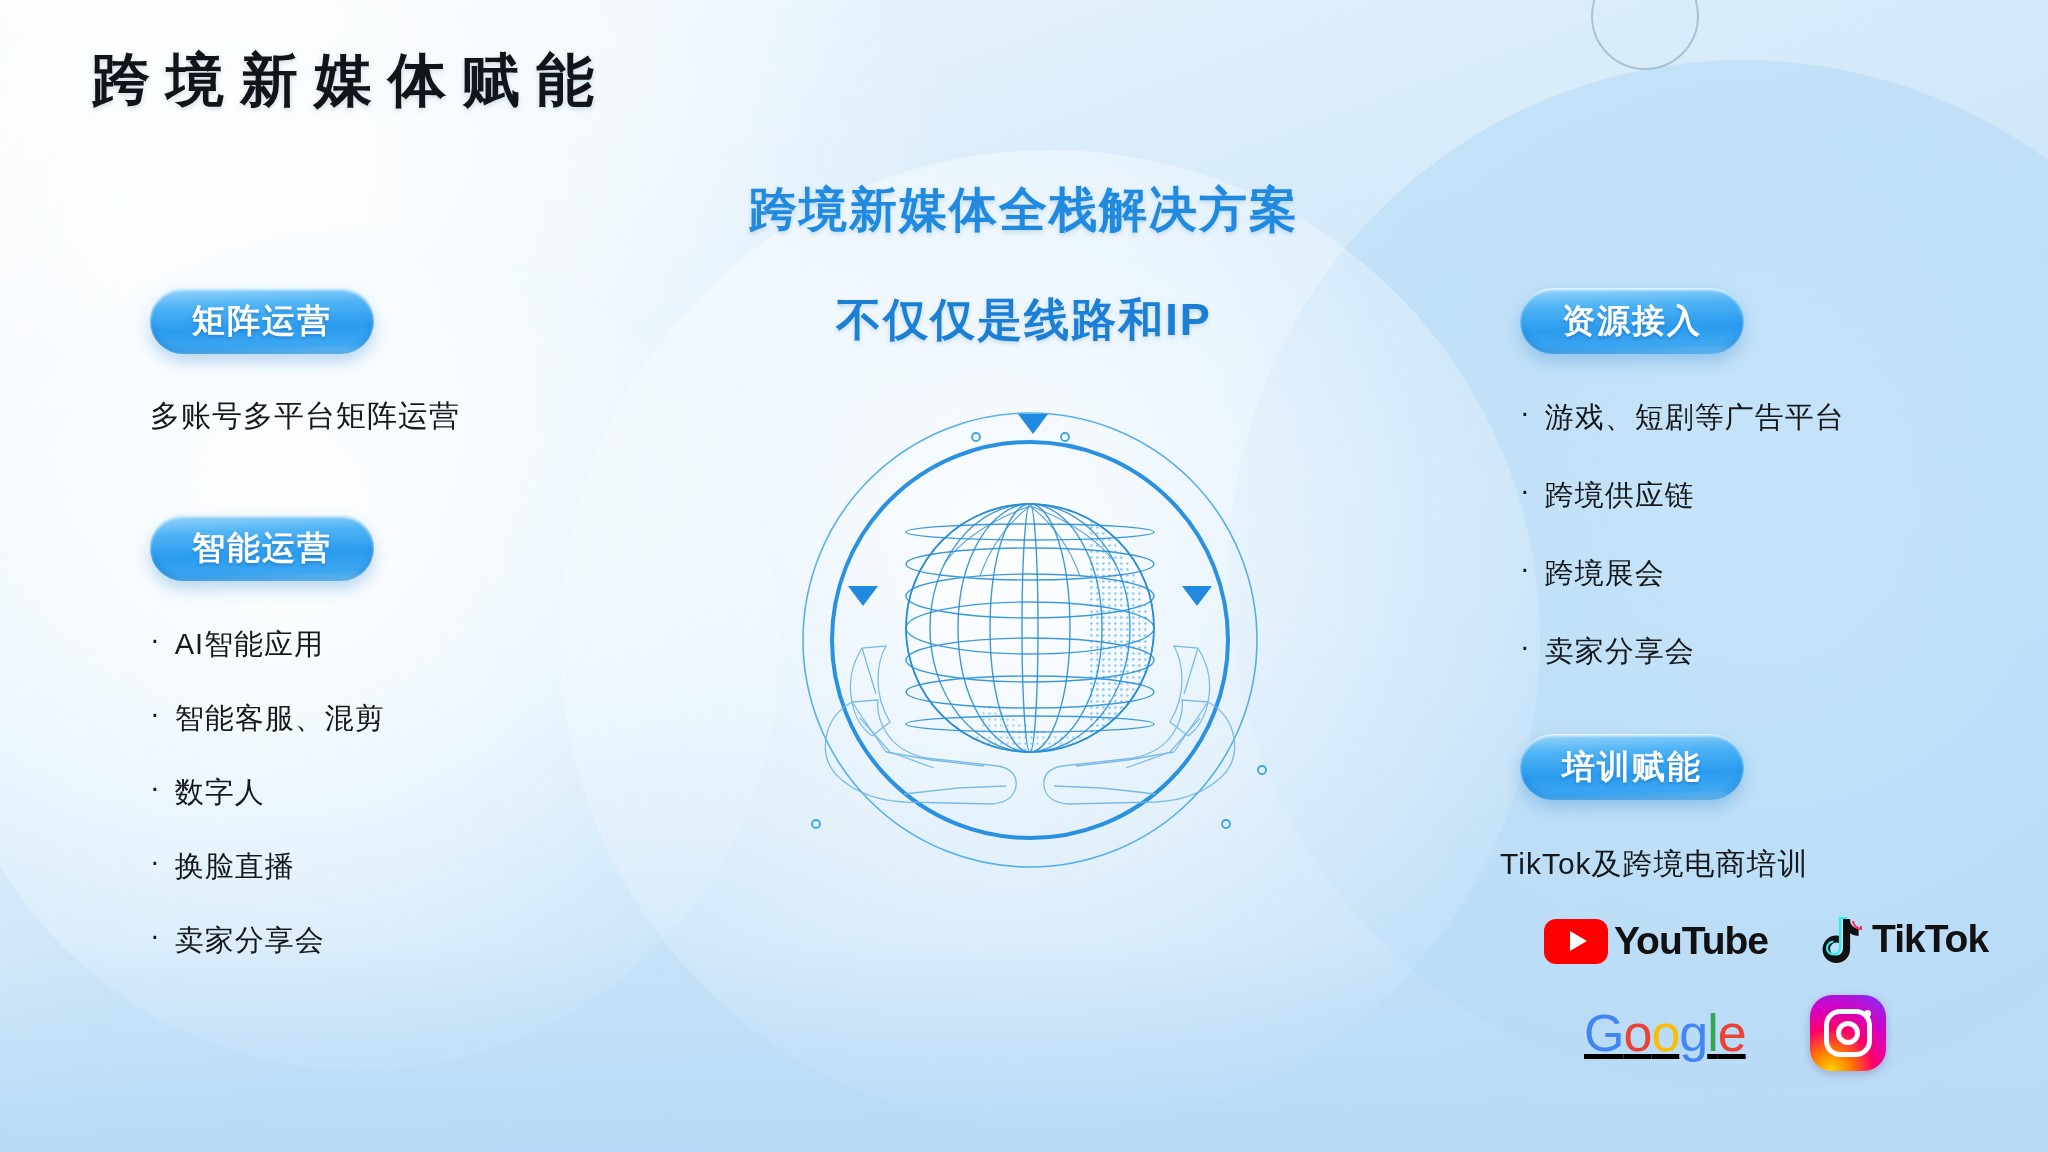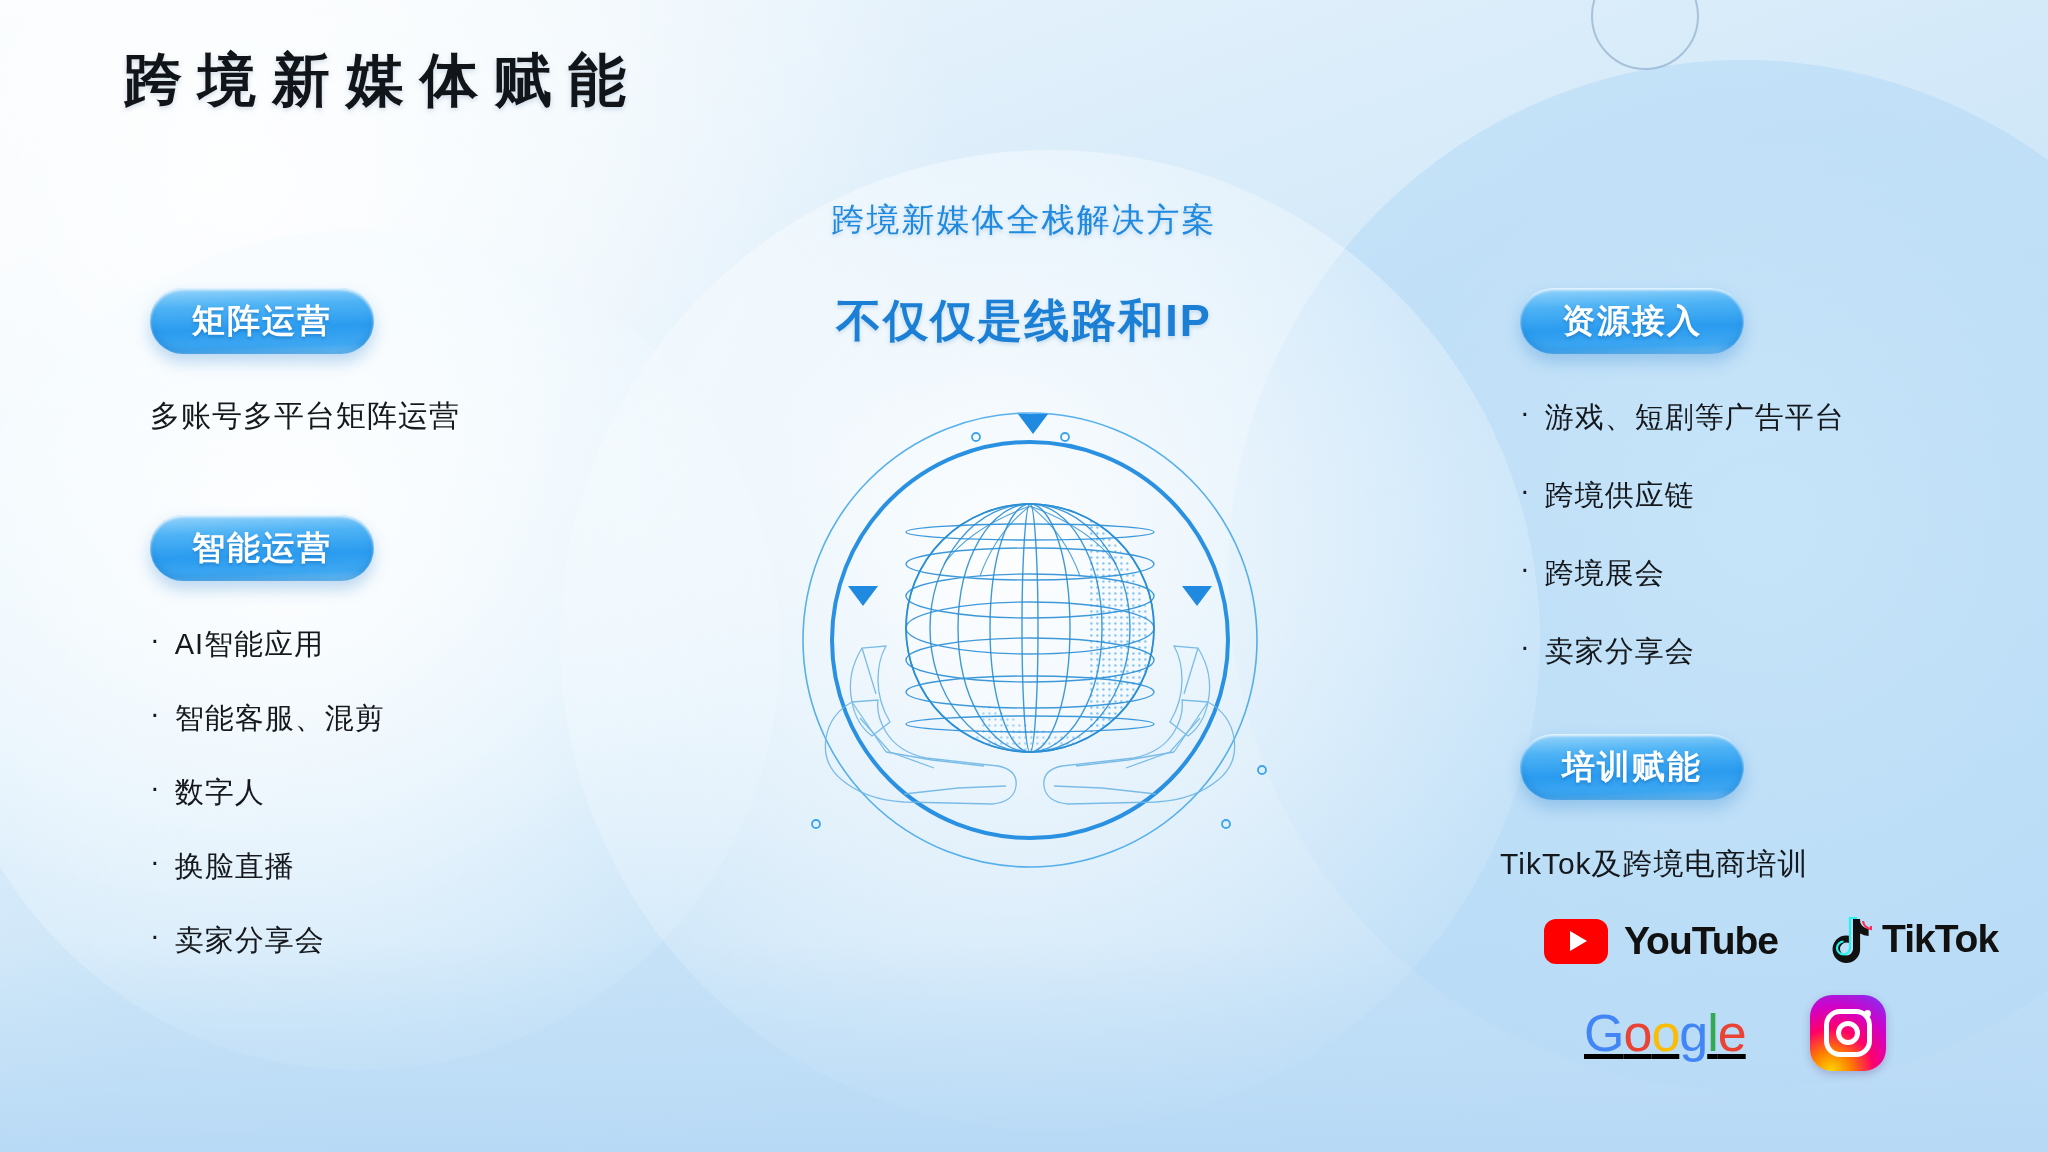--- a/index.html
+++ b/index.html
@@ -54,33 +54,31 @@
     pointer-events:none;
   }
 
   
   .main-title{
     position:absolute; left:92px; top:42px;
     font-size:58px; font-weight:bold; color:#111418;
     letter-spacing:16px;
     text-shadow:0 2px 5px rgba(120,150,180,.35);
     white-space:nowrap;
-    margin-left:32px;
   }
 
   
   .center-head{
     position:absolute; left:524px; top:178px; width:1000px;
     text-align:center;
   }
   .center-head .line1{
-    font-size:33px; font-weight:normal; color:#1f8ae0;
+    font-size:48px; font-weight:bold; color:#1f8ae0;
     letter-spacing:2px; white-space:nowrap;
     text-shadow:0 2px 4px rgba(110,160,200,.35);
-    margin-top:20px;
   }
   .center-head .line2{
     margin-top:48px;
     font-size:45px; font-weight:bold; color:#1b7fd6;
     letter-spacing:2px; white-space:nowrap;
     text-shadow:0 2px 4px rgba(110,160,200,.35);
   }
 
   
   .pill{
@@ -122,21 +120,21 @@
   .pill-wrap-r2{ margin-top:62px; }
   .train-text{
     margin-top:44px; font-size:30px; color:#15181c; letter-spacing:1px;
     text-align:left; width:420px; margin-left:-20px; white-space:nowrap;
   }
 
   
   .logo-row{ display:flex; align-items:center; gap:52px; margin-top:32px; margin-left:24px; }
   .logo-row.second{ margin-top:30px; margin-left:64px; gap:64px;text-decoration:underline; }
 
-  .yt{ display:flex; align-items:center; gap:16px; }
+  .yt{ display:flex; align-items:center; gap:6px; }
   .yt-badge{
     width:64px; height:45px; border-radius:12px; background:#ff0000;
     display:flex; align-items:center; justify-content:center;
   }
   .yt-tri{
     width:0;height:0;border-left:17px solid #fff;
     border-top:10px solid transparent;border-bottom:10px solid transparent;
     margin-left:4px;
   }
   .yt-word{ font-size:39px; font-weight:bold; color:#111; letter-spacing:-1px; }

